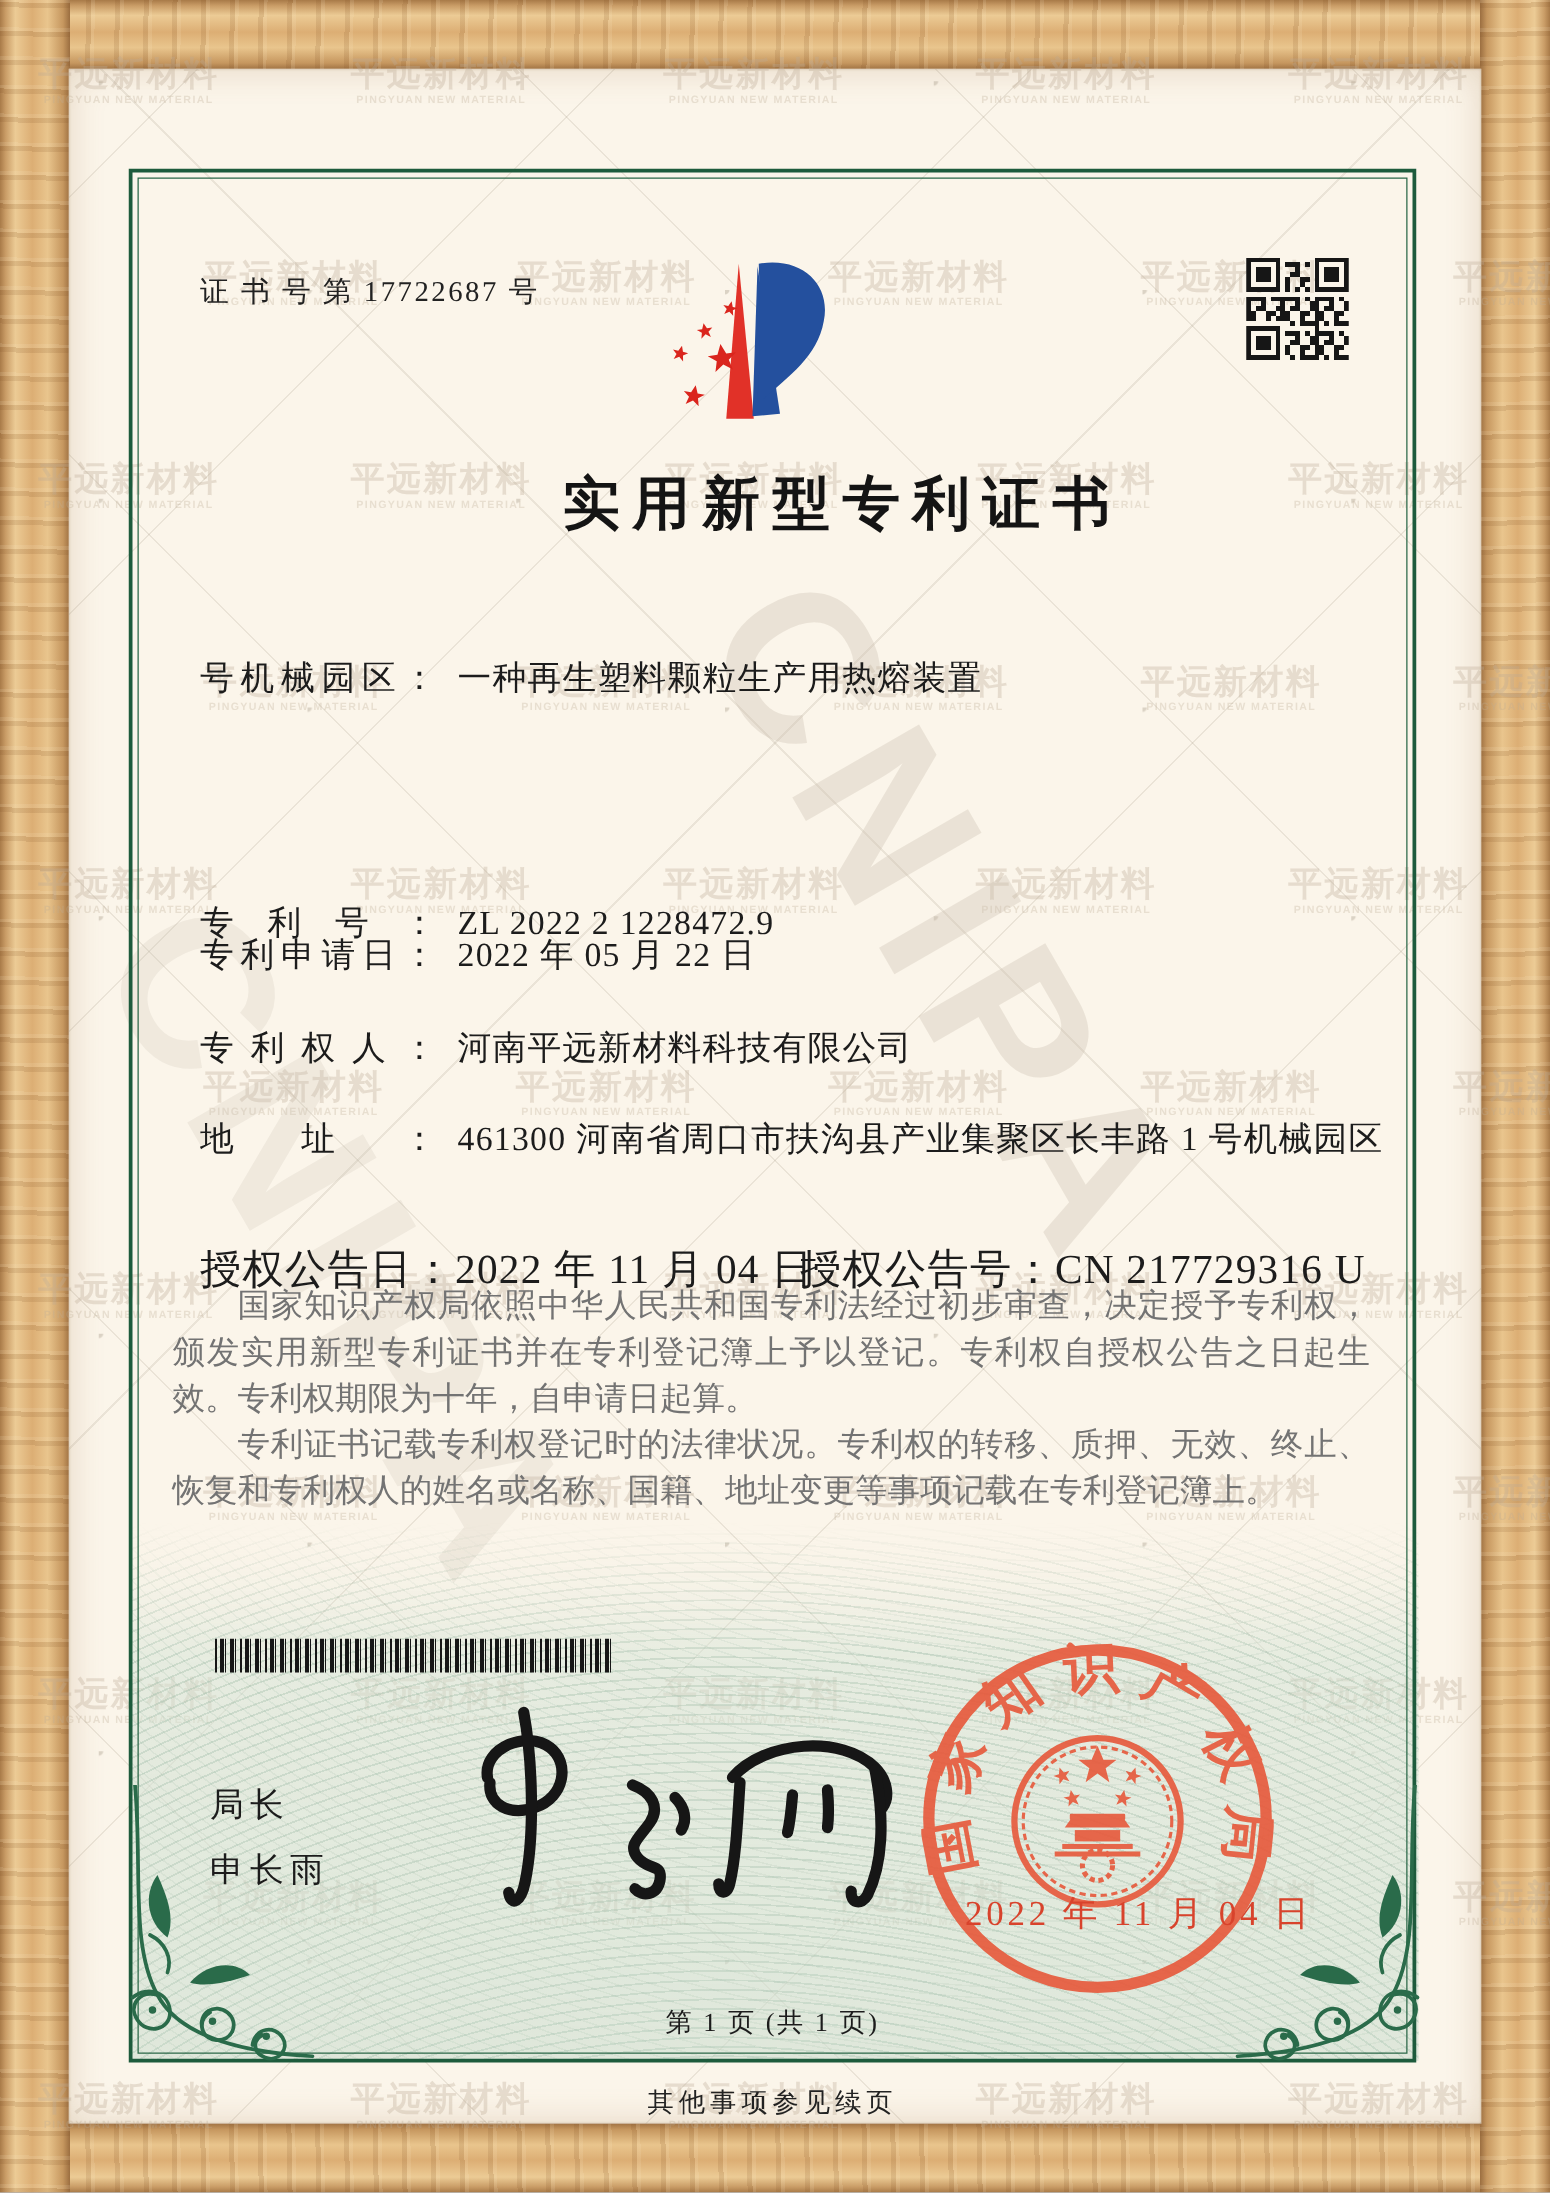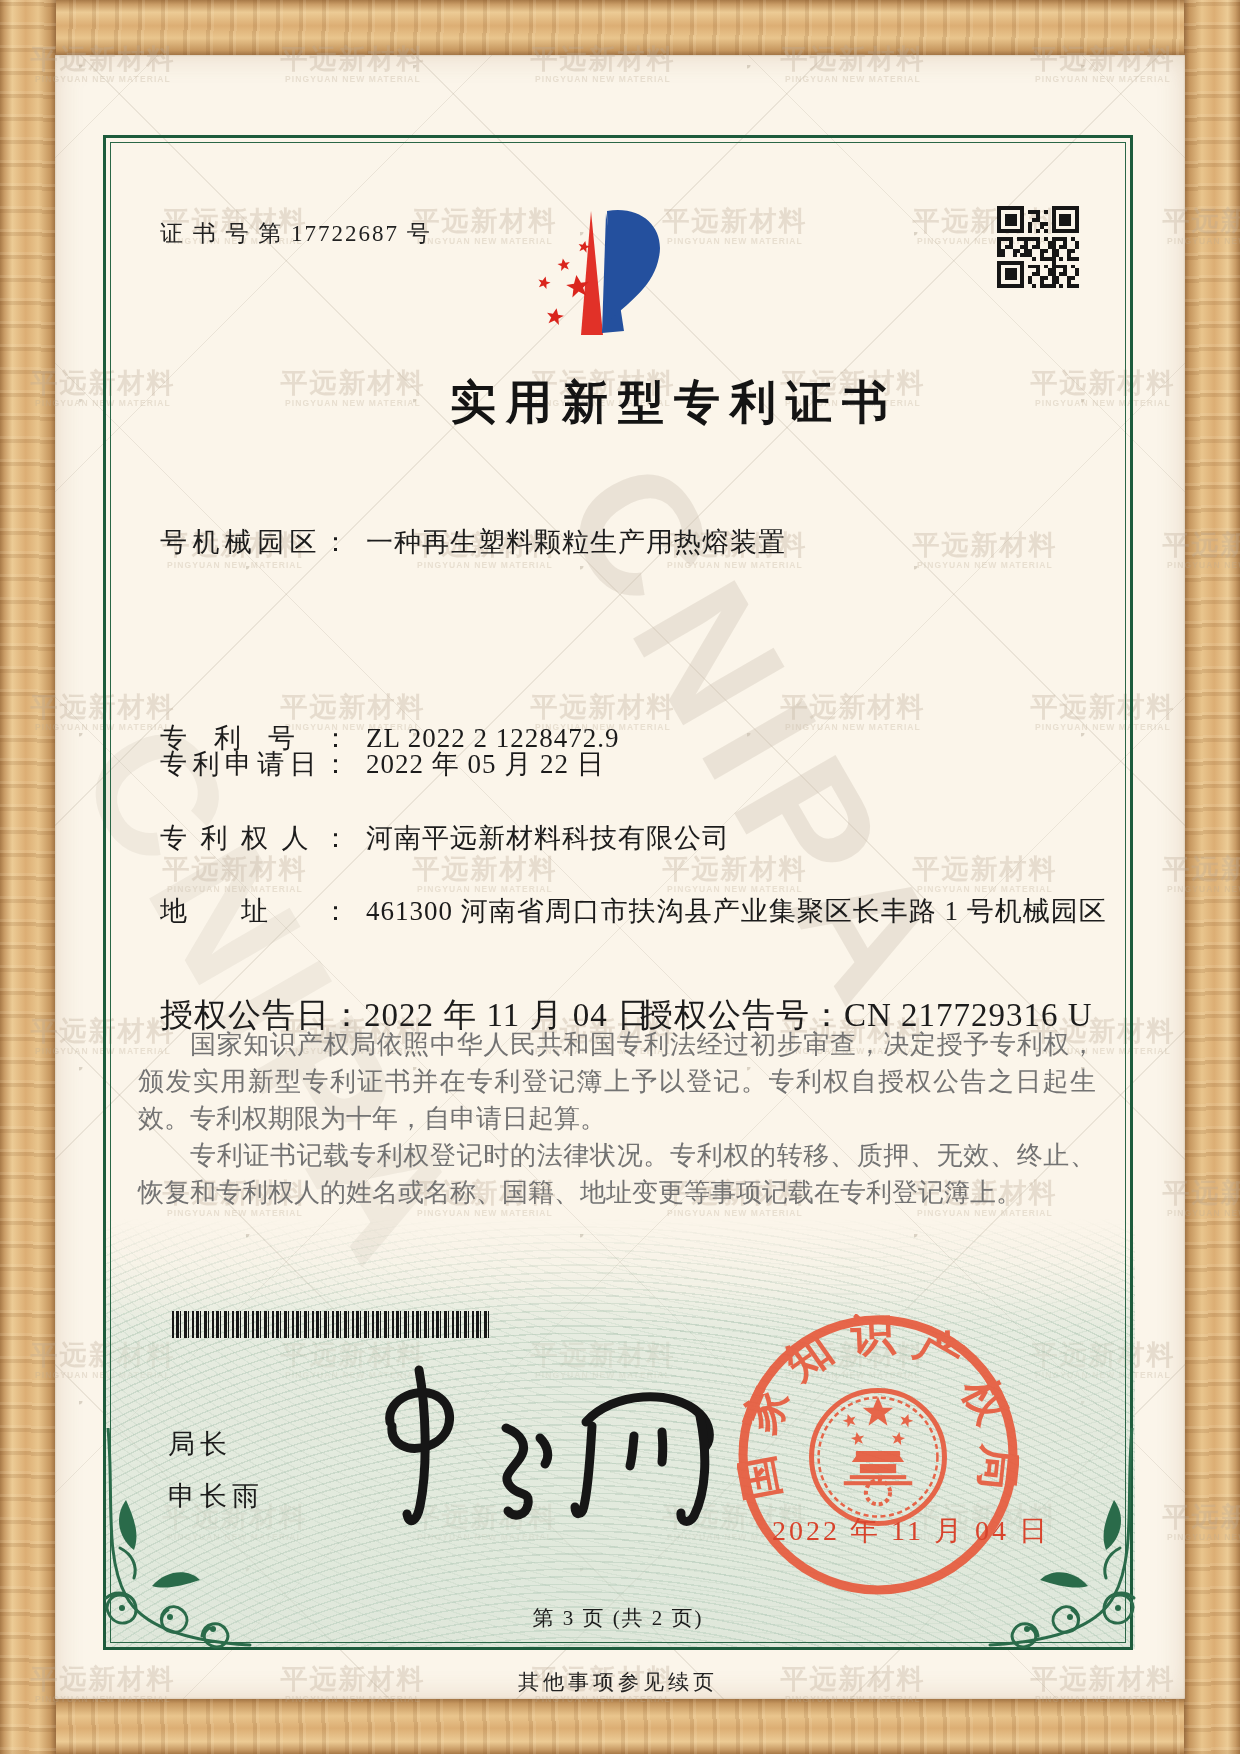--- a/index.html
+++ b/index.html
@@ -599,16 +599,16 @@
           <path d="M114,147 h52 l-5,-7 h-42 Z"></path>
           <rect x="122" y="149" width="36" height="9"></rect>
           <rect x="112" y="160" width="56" height="4"></rect>
           <rect x="106" y="166" width="68" height="4"></rect>
         </g>
         <circle cx="140" cy="177" r="12" stroke="#e65a3c" stroke-width="4" fill="none" stroke-dasharray="4 3"></circle>
       </g>
     </svg>
     <div id="seal-date">2022 年 11 月 04 日</div>
 
-    <div id="page-num">第 3 页 (共 2 页)</div>
+    <div id="page-num">第 1 页 (共 1 页)</div>
     <div id="note">其他事项参见续页</div>
   </div>
 </div>
 
 </body></html>

